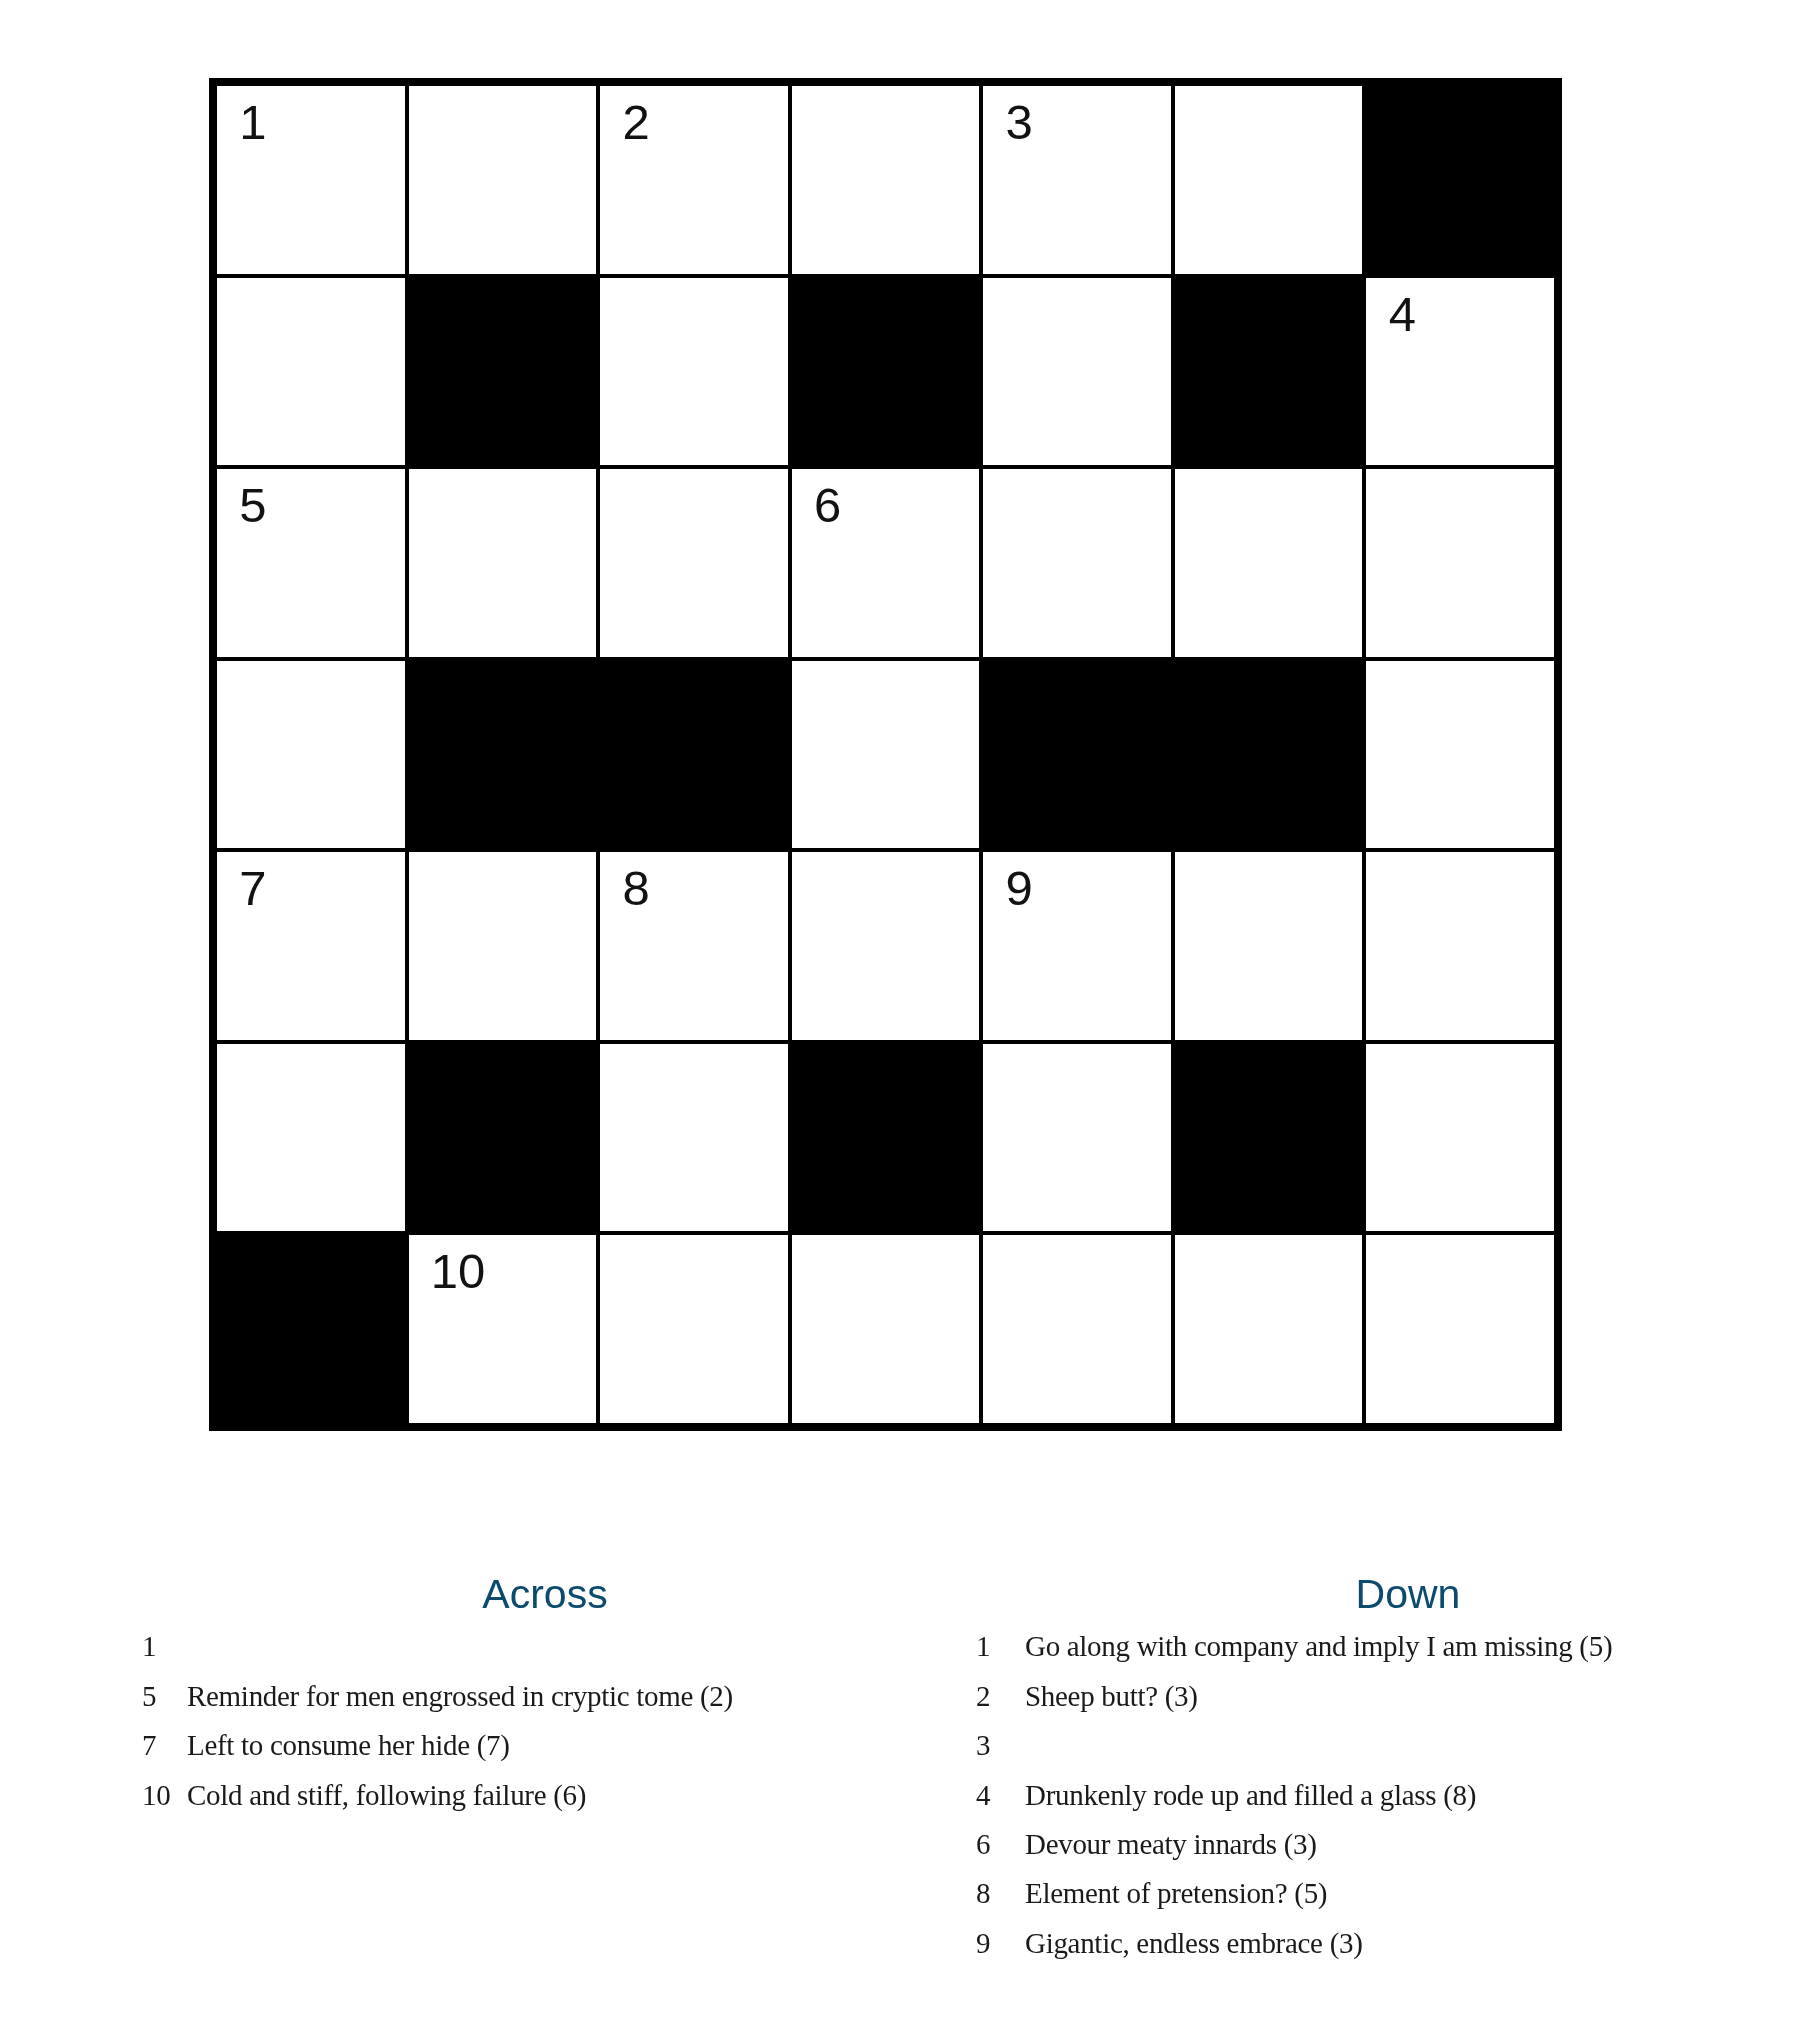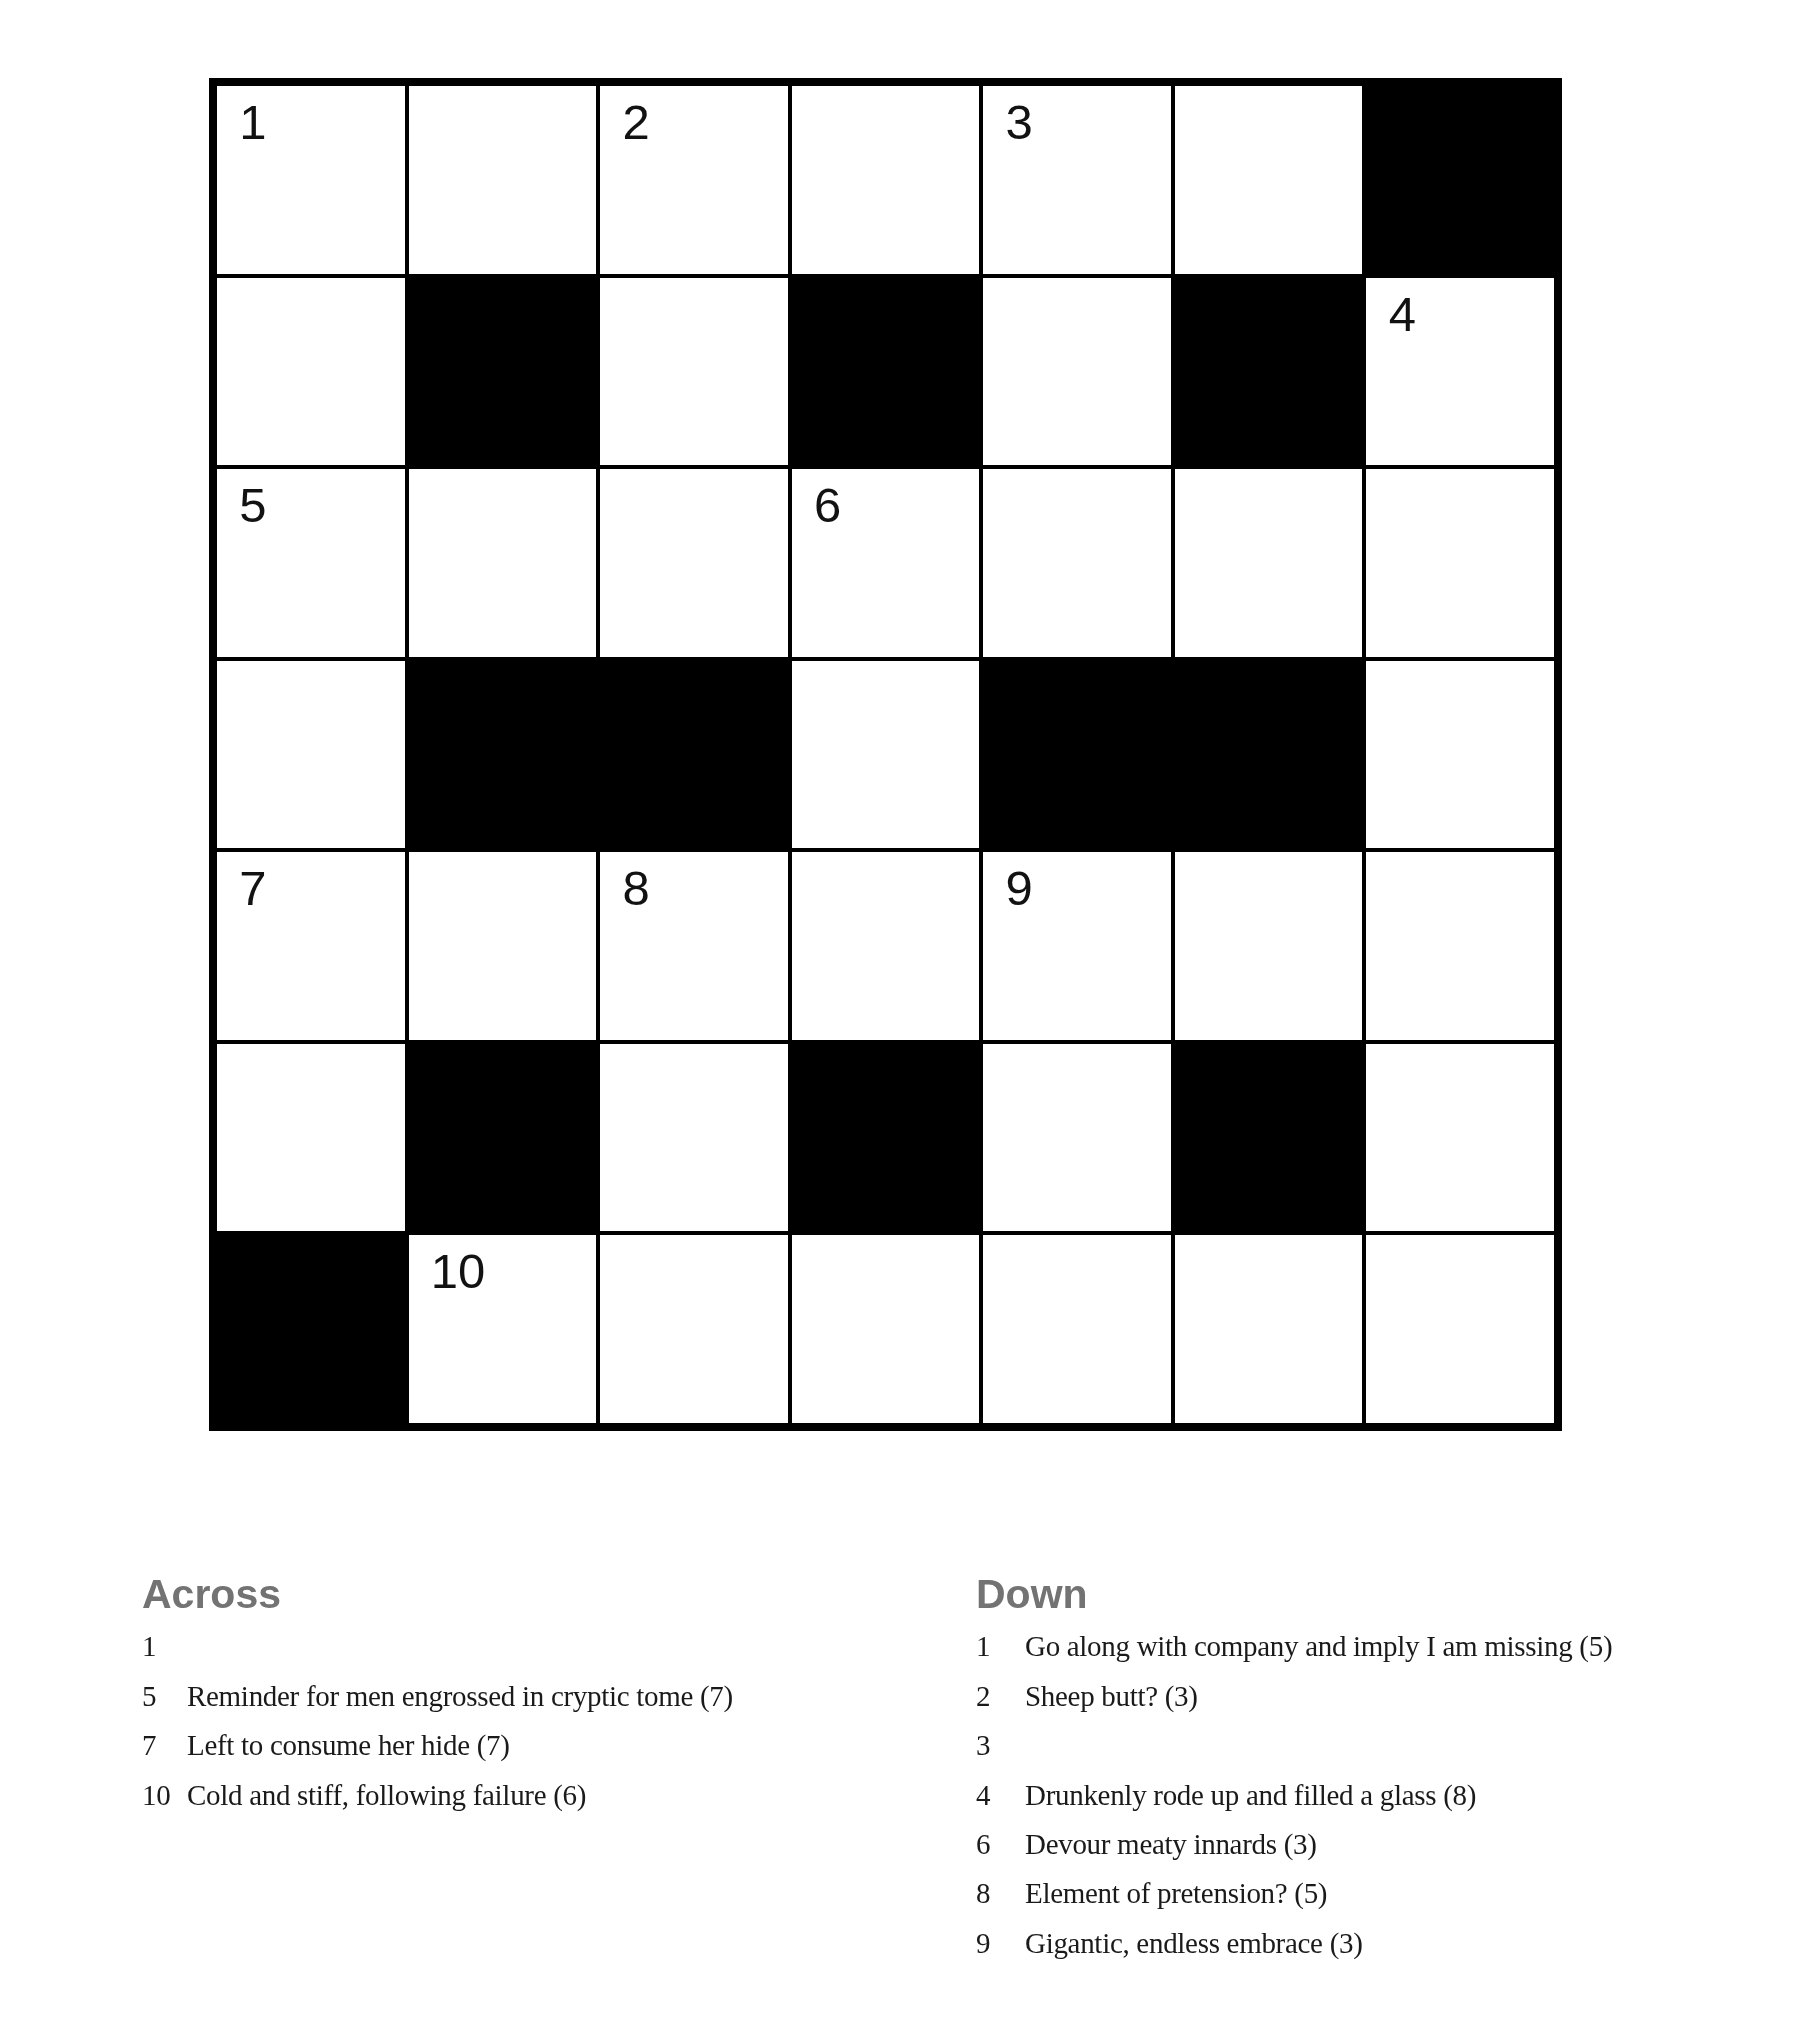--- a/index.html
+++ b/index.html
@@ -34,23 +34,24 @@
   }
 
   
   .clues {
     position: absolute; top: 1574px;
     color: var(--text, #1a1a1a);
   }
   .clues h2 {
     margin: 0 0 14.4px 0;
     font-family: "Liberation Sans", sans-serif;
-    font-weight: bold;
+    font-weight: normal;
     font-size: 41px; line-height: 41px;
-    color: #737373;
+    color: #0c4a6e;
+    text-align: center;
   }
   .clue {
     display: flex;
     margin-bottom: 14.4px;
     font-size: 29px; line-height: 35px;
     letter-spacing: -0.3px;
   }
   .clue .cnum { flex: 0 0 45px; }
   .down-col .clue .cnum { flex: 0 0 49px; }
   .clue .ctext { white-space: nowrap; }
@@ -134,21 +135,21 @@
       <div class="cell white"></div>
     </div>
 
   <section class="clues across-col">
     <h2>Across</h2>
     <div class="clue">
       <span class="cnum">1</span>
     </div>
     <div class="clue">
       <span class="cnum">5</span>
-      <span class="ctext">Reminder for men engrossed in cryptic tome (7)</span>
+      <span class="ctext">Reminder for men engrossed in cryptic tome (2)</span>
     </div>
     <div class="clue">
       <span class="cnum">7</span>
       <span class="ctext">Left to consume her hide (7)</span>
     </div>
     <div class="clue">
       <span class="cnum">10</span>
       <span class="ctext">Cold and stiff, following failure (6)</span>
     </div>
   </section>

